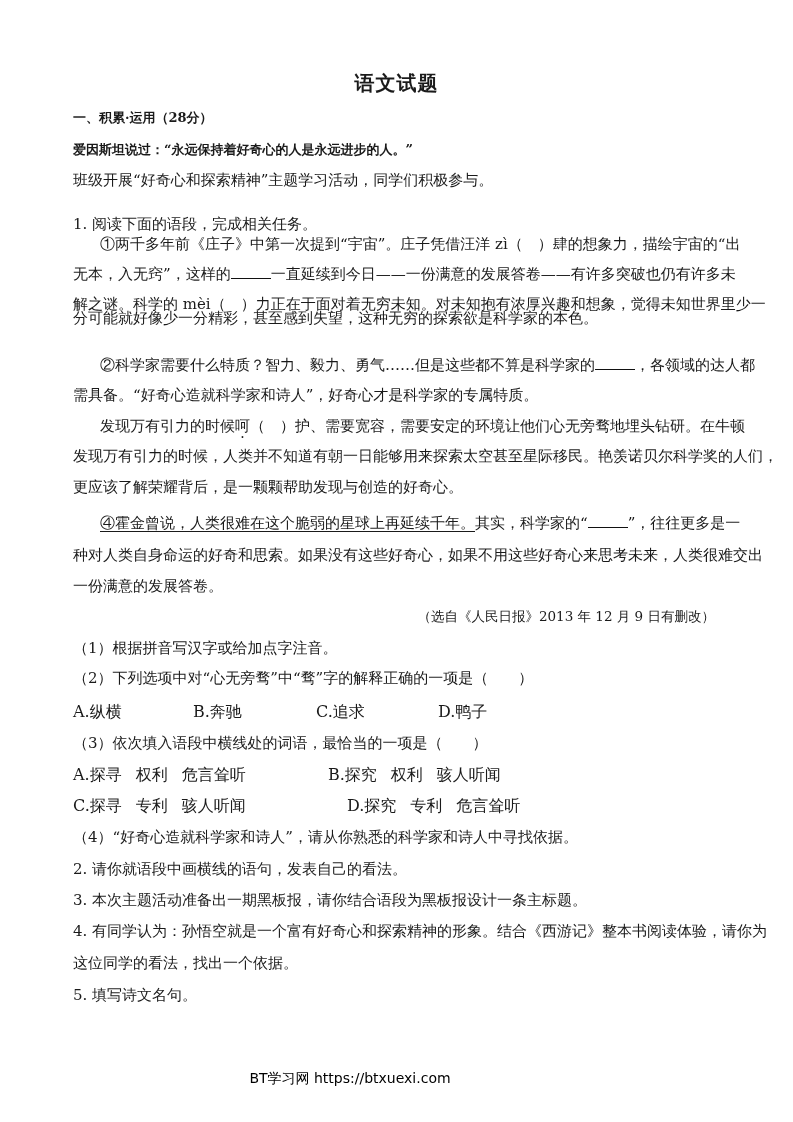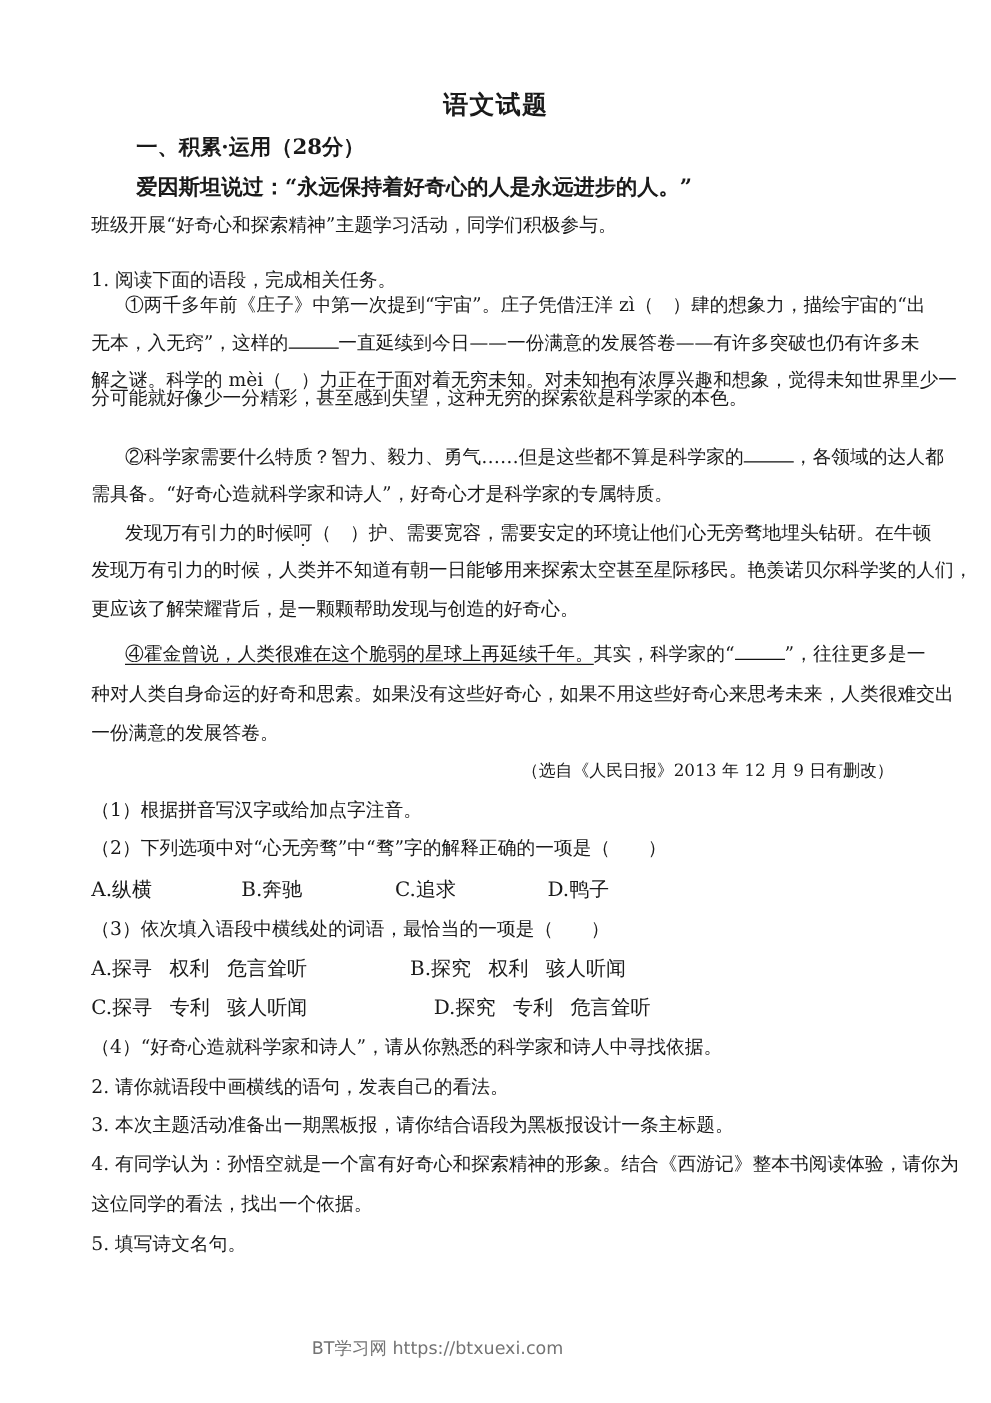--- a/index.html
+++ b/index.html
@@ -1,30 +1,30 @@
 <!DOCTYPE html>
 <html><head>
 <meta charset="utf-8">
 <style>
   html, body { margin: 0; padding: 0; background: #ffffff; }
   body { width: 793px; height: 1122px; position: relative; overflow: hidden;
          font-family: "DejaVu Serif", "Liberation Serif", serif; color: #1a1a1a; }
   .title { position: absolute; left: 0; width: 793px; top: 70px; text-align: center;
            font-size: 20px; font-weight: bold; letter-spacing: 1px; }
   .line { position: absolute; left: 73px; font-size: 15px; white-space: nowrap; line-height: 20px; }
-  .bold { font-weight: bold; font-size: 17px; margin-left: 36px; }
+  .bold { font-weight: bold; font-size: 13px; }
   .indent { left: 100px; }
   .blank { display: inline-block; border-bottom: 1.3px solid #111; vertical-align: baseline; height: 14px; }
   .ul { text-decoration: underline; text-underline-offset: 3px; margin-top: 12px; }
   .dot { position: relative; }
   .dot::after { content: "·"; position: absolute; left: 50%; transform: translateX(-50%); bottom: -12px; font-size: 14px; }
   .right { position: absolute; right: 78px; font-size: 13.5px; white-space: nowrap; }
   .opt { position: absolute; font-size: 16px; white-space: nowrap; }
   .footer { position: absolute; top: 1070px; width: 700px; left: 0; text-align: center;
-            font-family: "DejaVu Sans", sans-serif; font-size: 14px; color: #737373; }
+            font-family: "DejaVu Sans", sans-serif; font-size: 14px; color: #000000; }
   .gap { display: inline-block; width: 14px; }
 </style>
 </head>
 <body>
 
 <div class="title">语文试题</div>
 
 <div class="line bold" style="top:108px">一、积累·运用（28分）</div>
 <div class="line bold" style="top:140px">爱因斯坦说过：“永远保持着好奇心的人是永远进步的人。”</div>
 <div class="line" style="top:170px">班级开展“好奇心和探索精神”主题学习活动，同学们积极参与。</div>

